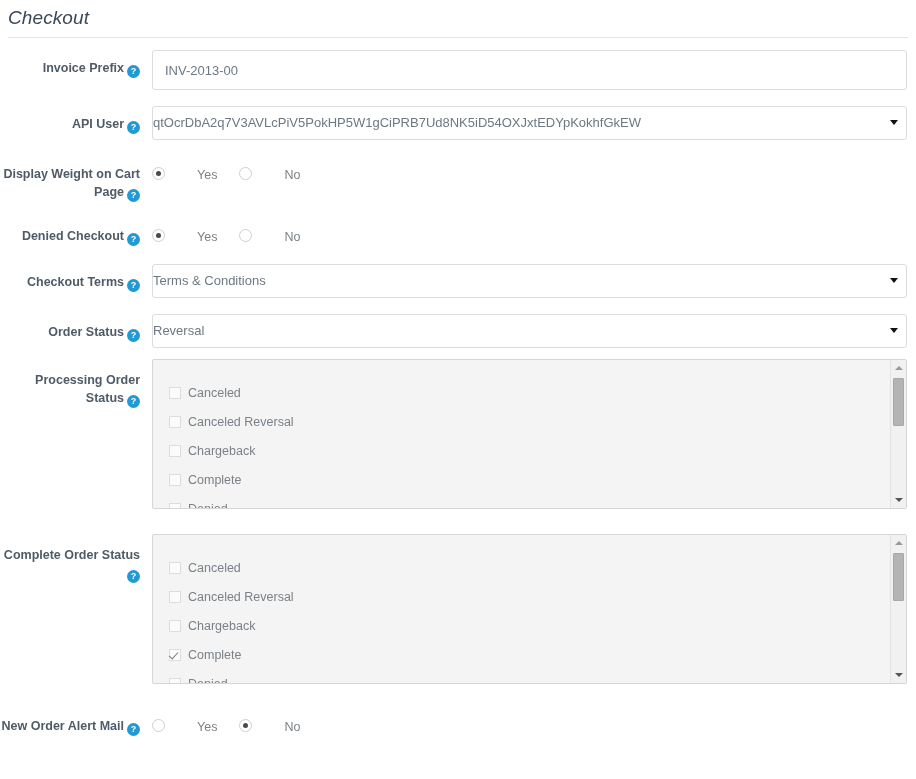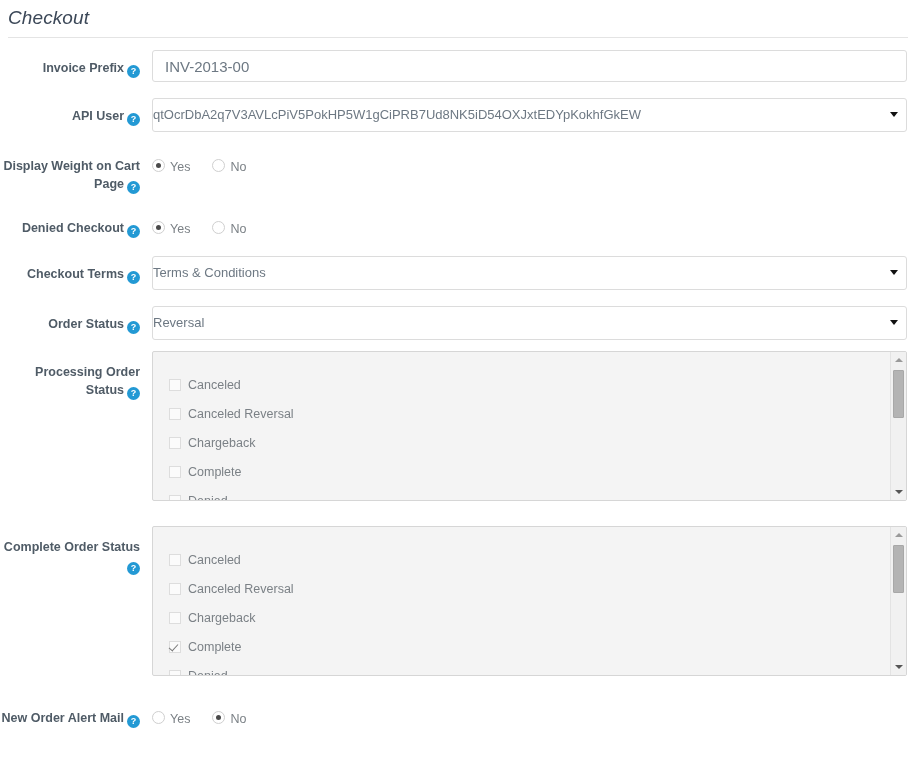--- a/index.html
+++ b/index.html
@@ -74,27 +74,27 @@
     text-align: center;
     vertical-align: -2px;
     margin-left: 3px;
     cursor: pointer;
     font-family: "Liberation Sans", sans-serif;
   }
 
   
   .text-input {
     width: 100%;
-    height: 32px;
+    height: 40px;
     border: 1px solid #dcdcdc;
     border-radius: 3px;
     background: #ffffff;
     padding: 0 12px;
     font-family: "Liberation Sans", sans-serif;
-    font-size: 15px;
+    font-size: 13px;
     color: #6d7883;
     outline: none;
   }
 
   
   .select-wrap {
     position: relative;
     width: 100%;
     height: 34px;
   }
@@ -129,20 +129,21 @@
   .radio-group {
     display: flex;
     align-items: center;
     padding-top: 8px;
   }
   .radio-item {
     display: flex;
     align-items: center;
     margin-right: 22px;
     cursor: pointer;
+    gap: 27px;
   }
   .radio-dot {
     width: 13px;
     height: 13px;
     border-radius: 50%;
     border: 1px solid #cfcfcf;
     background: #ffffff;
     position: relative;
     margin-right: 5px;
     flex: 0 0 13px;

